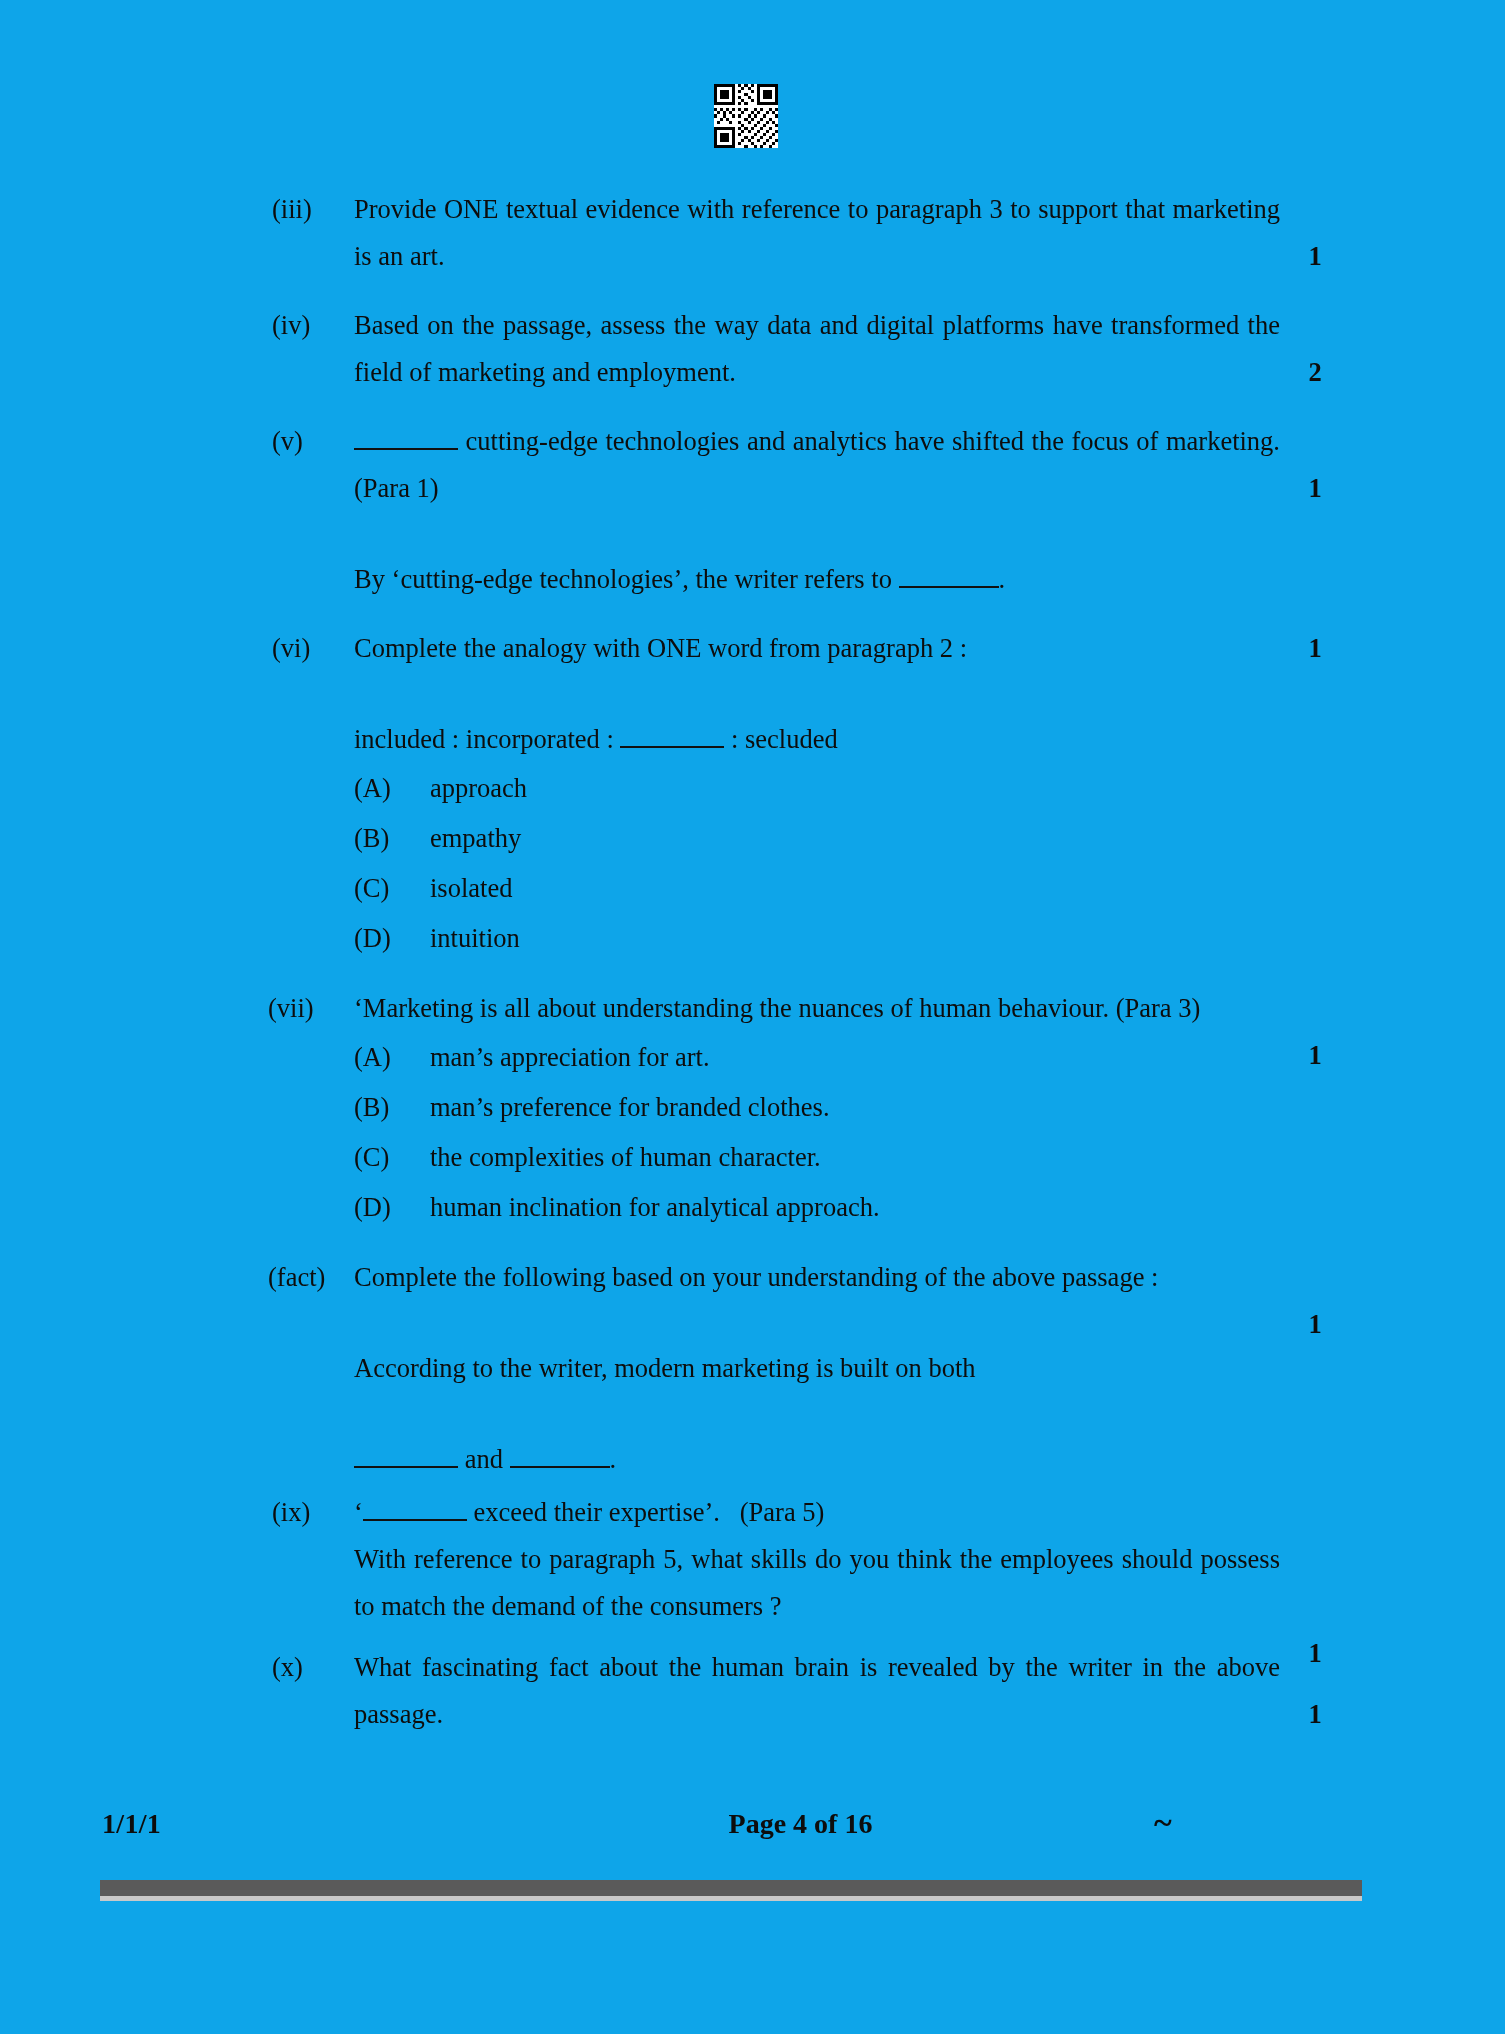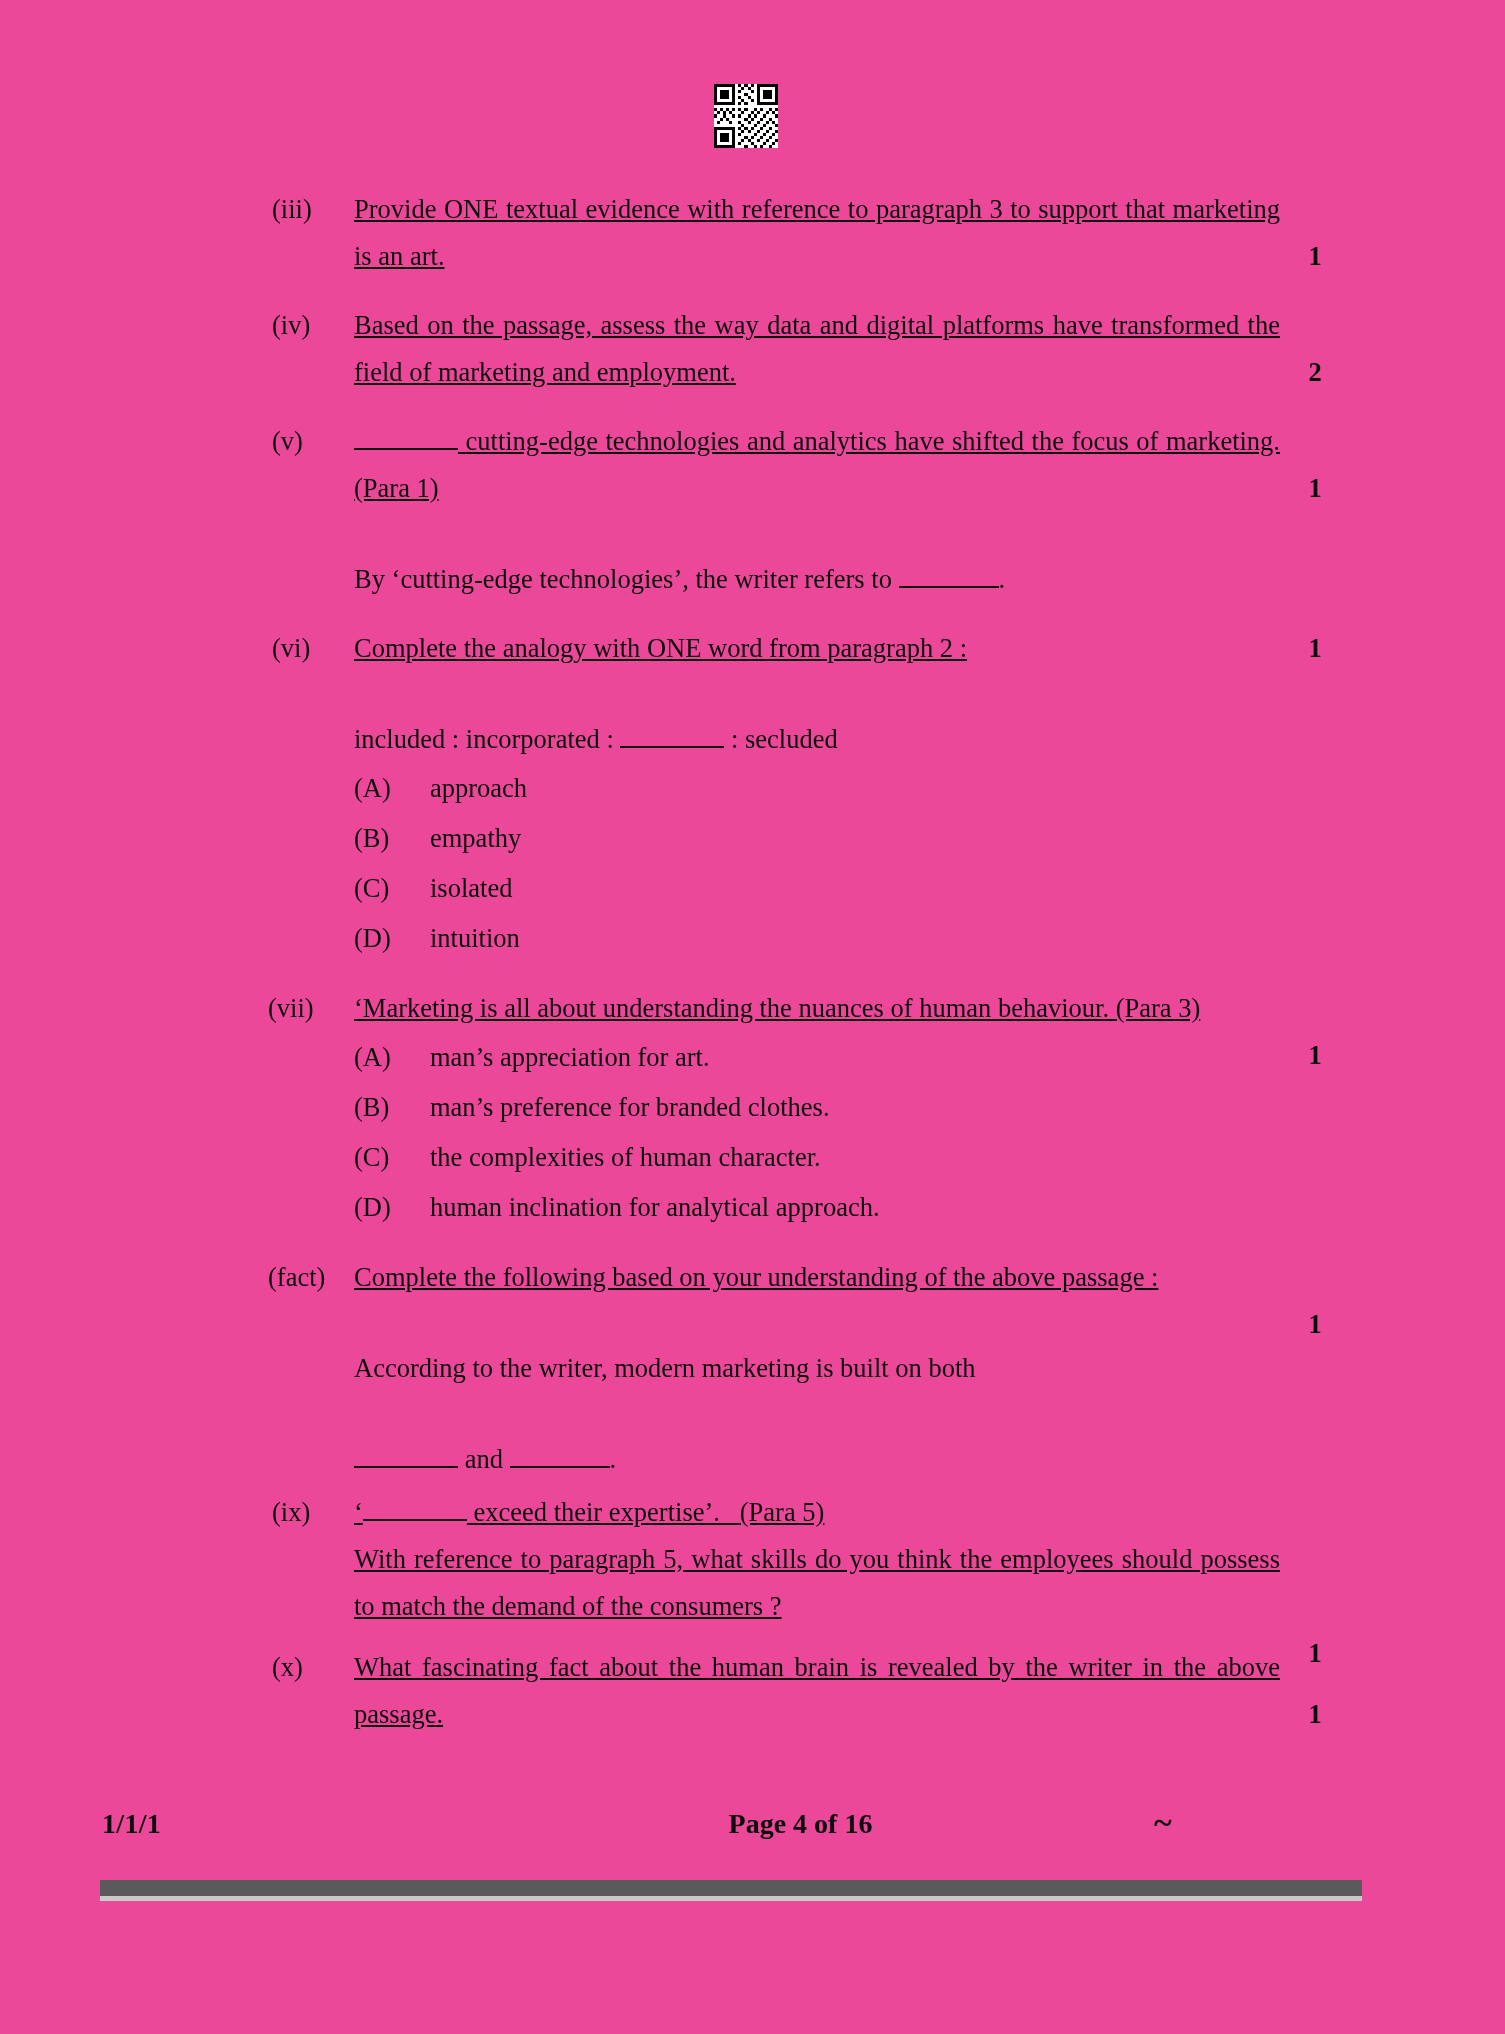--- a/index.html
+++ b/index.html
@@ -8,21 +8,21 @@
     background: #ffffff;
   }
   body {
     font-family: "Liberation Serif", "DejaVu Serif", serif;
     color: #0d0d0d;
   }
   .page {
     position: relative;
     width: 1505px;
     height: 2034px;
-    background: #ec4899;
+    background: #0ea5e9;
     overflow: hidden;
     box-sizing: border-box;
   }
 
   
   .qr-wrap {
     position: absolute;
     left: 714px;
     top: 84px;
     width: 64px;
@@ -54,21 +54,20 @@
     line-height: 47px;
     white-space: nowrap;
   }
   .mk.wide { left: 268px; }
 
   .body {
     margin-left: 354px;
     width: 926px;
     font-size: 26.5px;
     line-height: 47px;
-    text-decoration: underline;
   }
   .justify {
     text-align: justify;
     text-align-last: left;
   }
   .plain { text-align: left; }
 
   .marks {
     position: absolute;
     right: 175px;

